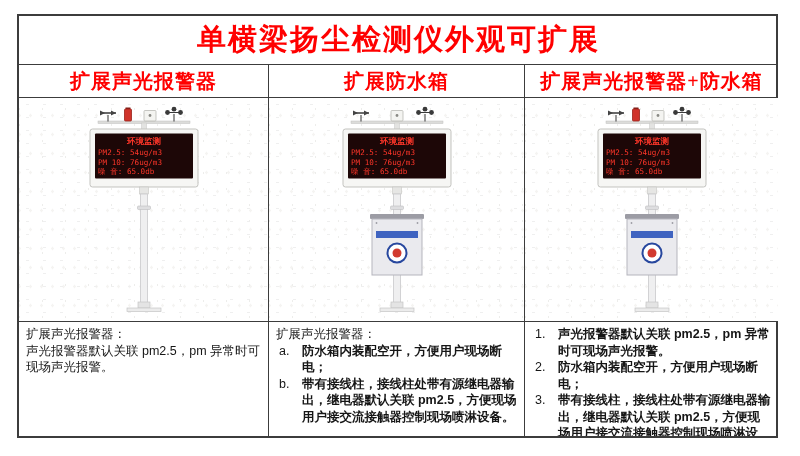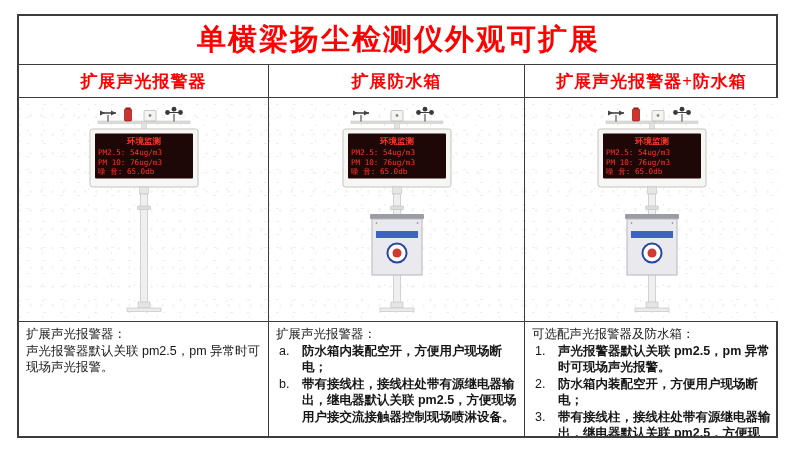--- a/index.html
+++ b/index.html
@@ -14,21 +14,21 @@
 
   .cell { border-right:1px solid #3c3c3c; border-bottom:1px solid #3c3c3c; overflow:hidden; }
   .cell.last-col { border-right:none; }
   .cell.last-row { border-bottom:none; }
 
   .title-cell { grid-column:1 / span 3; display:flex; align-items:center; justify-content:center; }
   .doc-title { color:#ff0000; font-size:29px; font-weight:bold; letter-spacing:2px;
                font-family:"Liberation Serif", serif; }
 
   .hdr { display:flex; align-items:center; justify-content:center;
-         color:#ff0000; font-size:17px; font-weight:600;
+         color:#ff0000; font-size:20px; font-weight:600;
          font-family:"Liberation Serif", serif; letter-spacing:1px; }
 
   .img-cell { position:relative; background:#fff;
     background-image:
       radial-gradient(#efefef 1px, transparent 1.2px),
       radial-gradient(#f5f4f2 1px, transparent 1.2px),
       radial-gradient(#ededeb 0.8px, transparent 1px);
     background-size:17px 13px, 11px 19px, 23px 16px;
     background-position:0 0, 6px 8px, 12px 3px; }
   .img-cell svg { position:absolute; left:50%; top:4px; transform:translateX(-50%); }
@@ -219,21 +219,20 @@
         <span class="marker">a.</span>
         <span class="li-text">防水箱内装配空开，方便用户现场断电；</span>
       </div>
       <div class="li">
         <span class="marker">b.</span>
         <span class="li-text">带有接线柱，接线柱处带有源继电器输出，继电器默认关联 pm2.5，方便现场用户接交流接触器控制现场喷淋设备。</span>
       </div>
     </div>
 
     <div class="cell last-row last-col note-cell">
-      <div class="intro">可选配声光报警器及防水箱：</div>
       <div class="li">
         <span class="marker">1.</span>
         <span class="li-text">声光报警器默认关联 pm2.5，pm 异常时可现场声光报警。</span>
       </div>
       <div class="li">
         <span class="marker">2.</span>
         <span class="li-text">防水箱内装配空开，方便用户现场断电；</span>
       </div>
       <div class="li">
         <span class="marker">3.</span>

